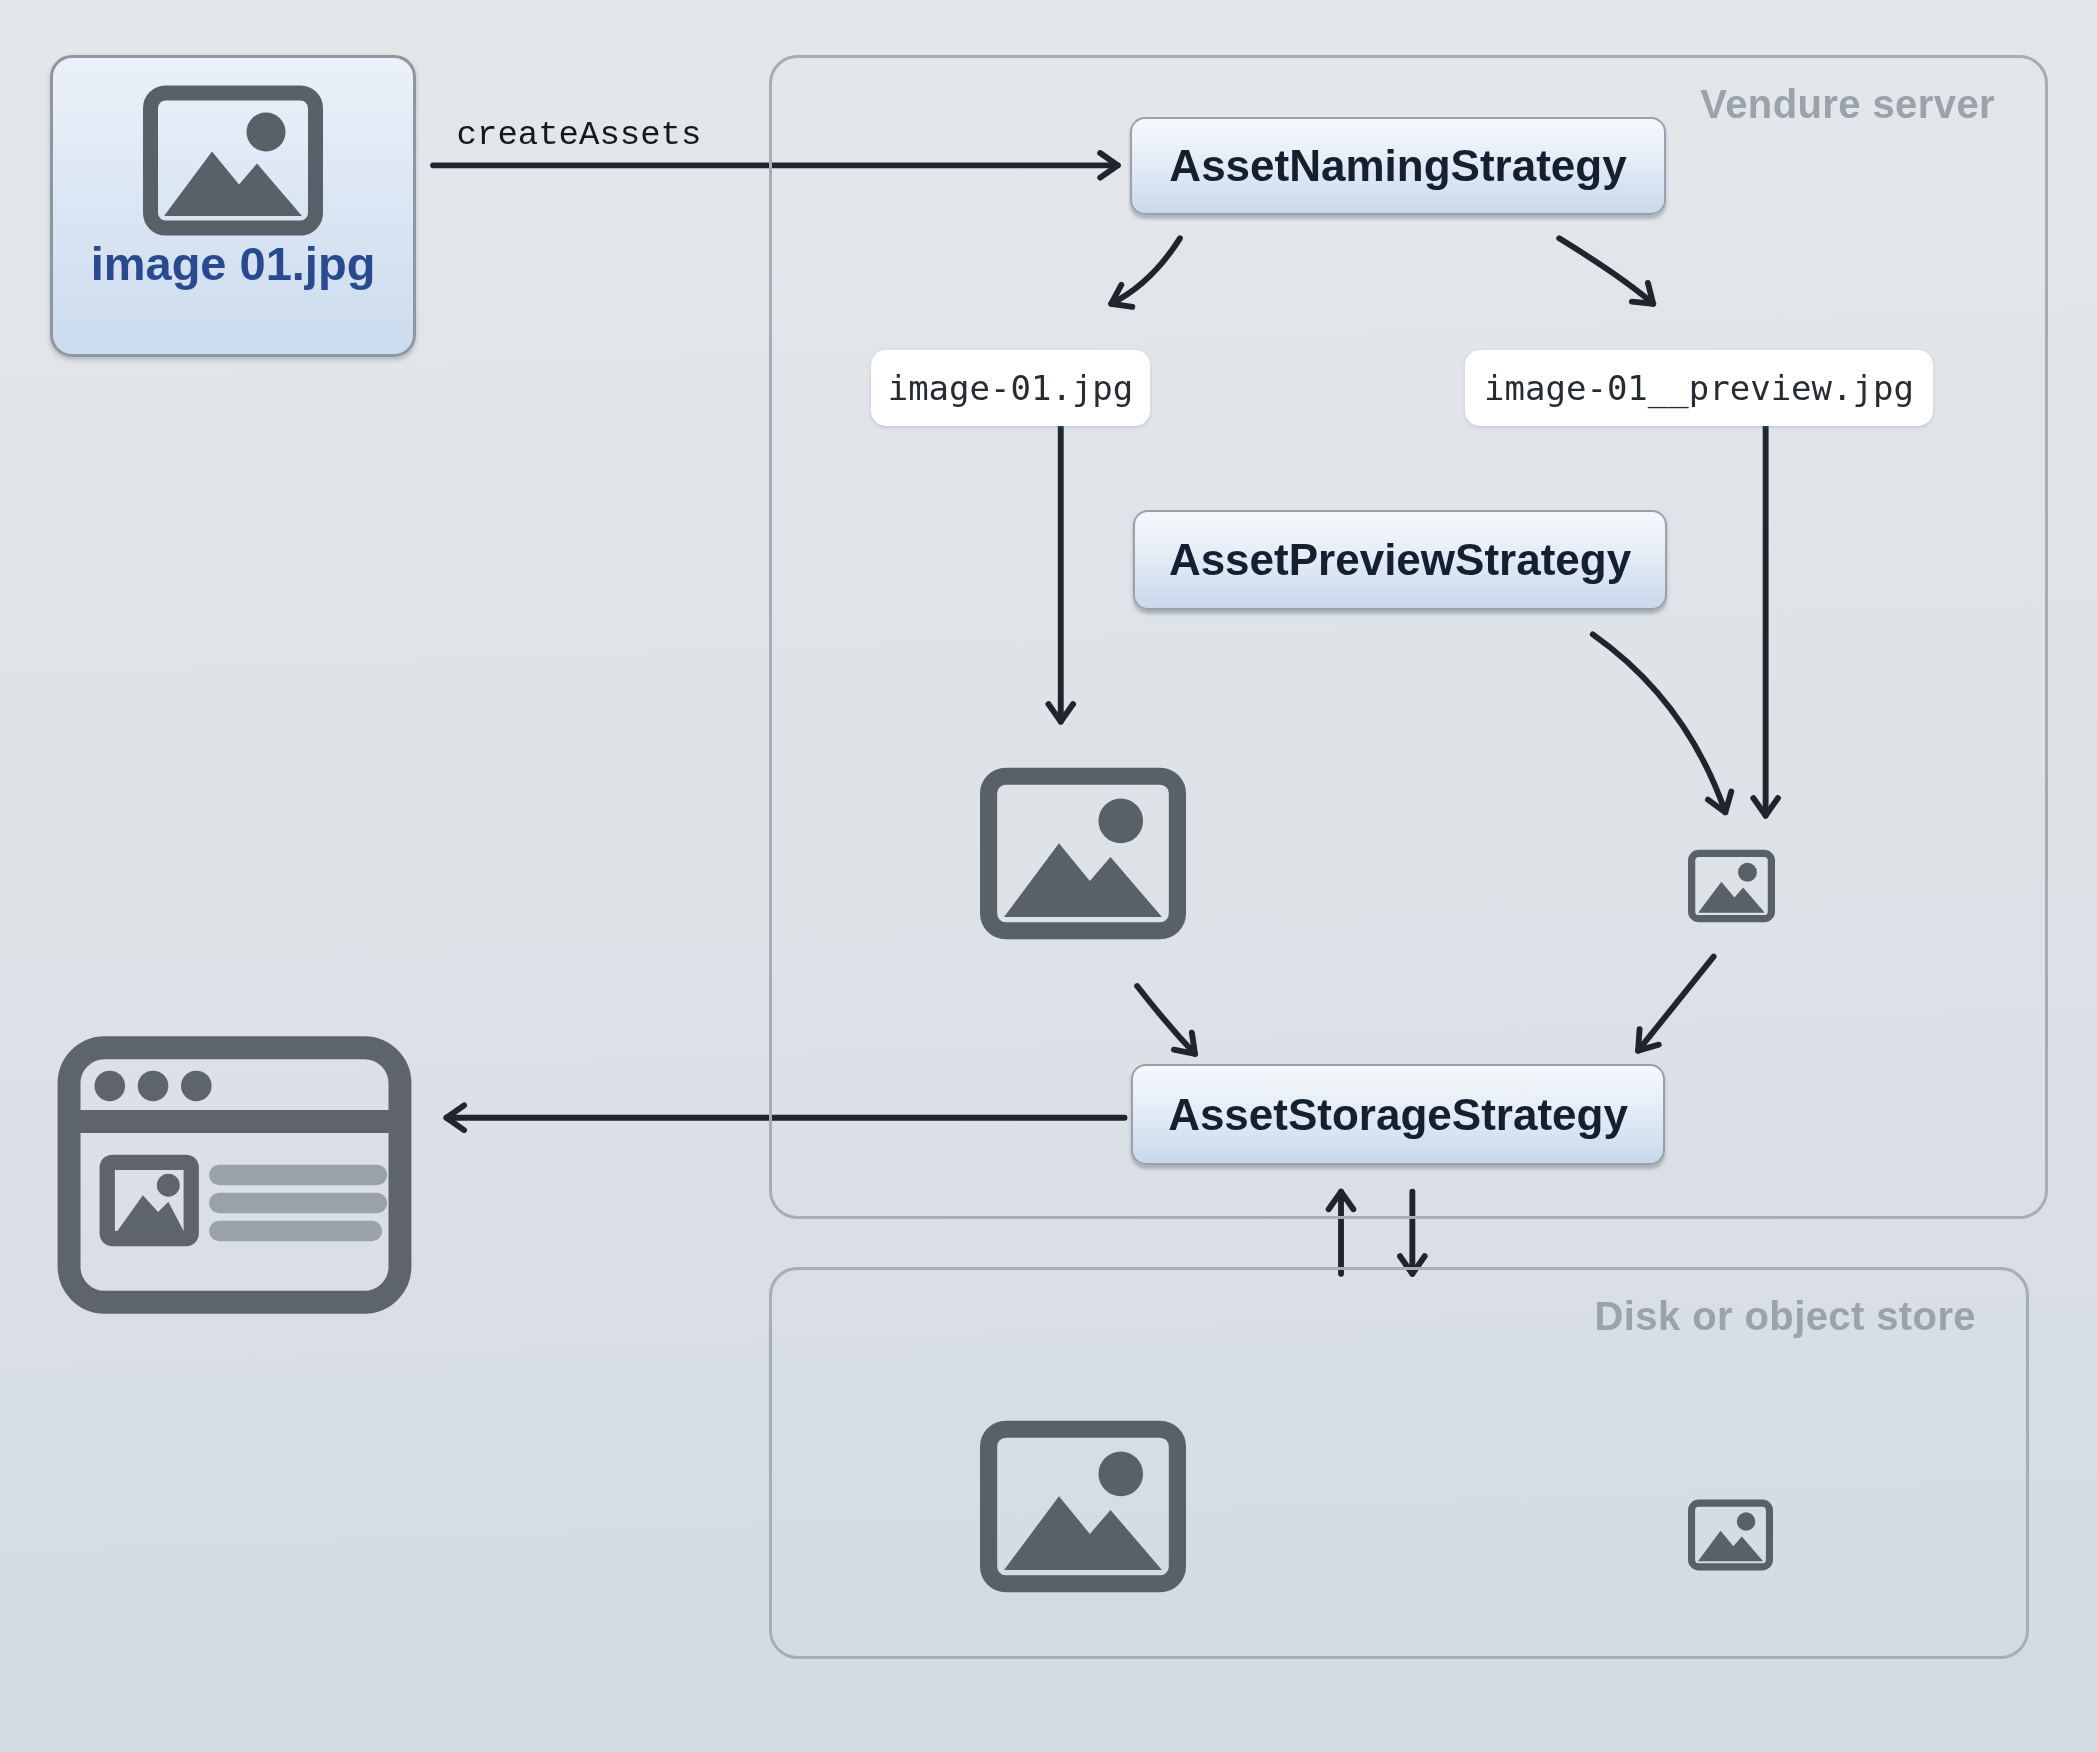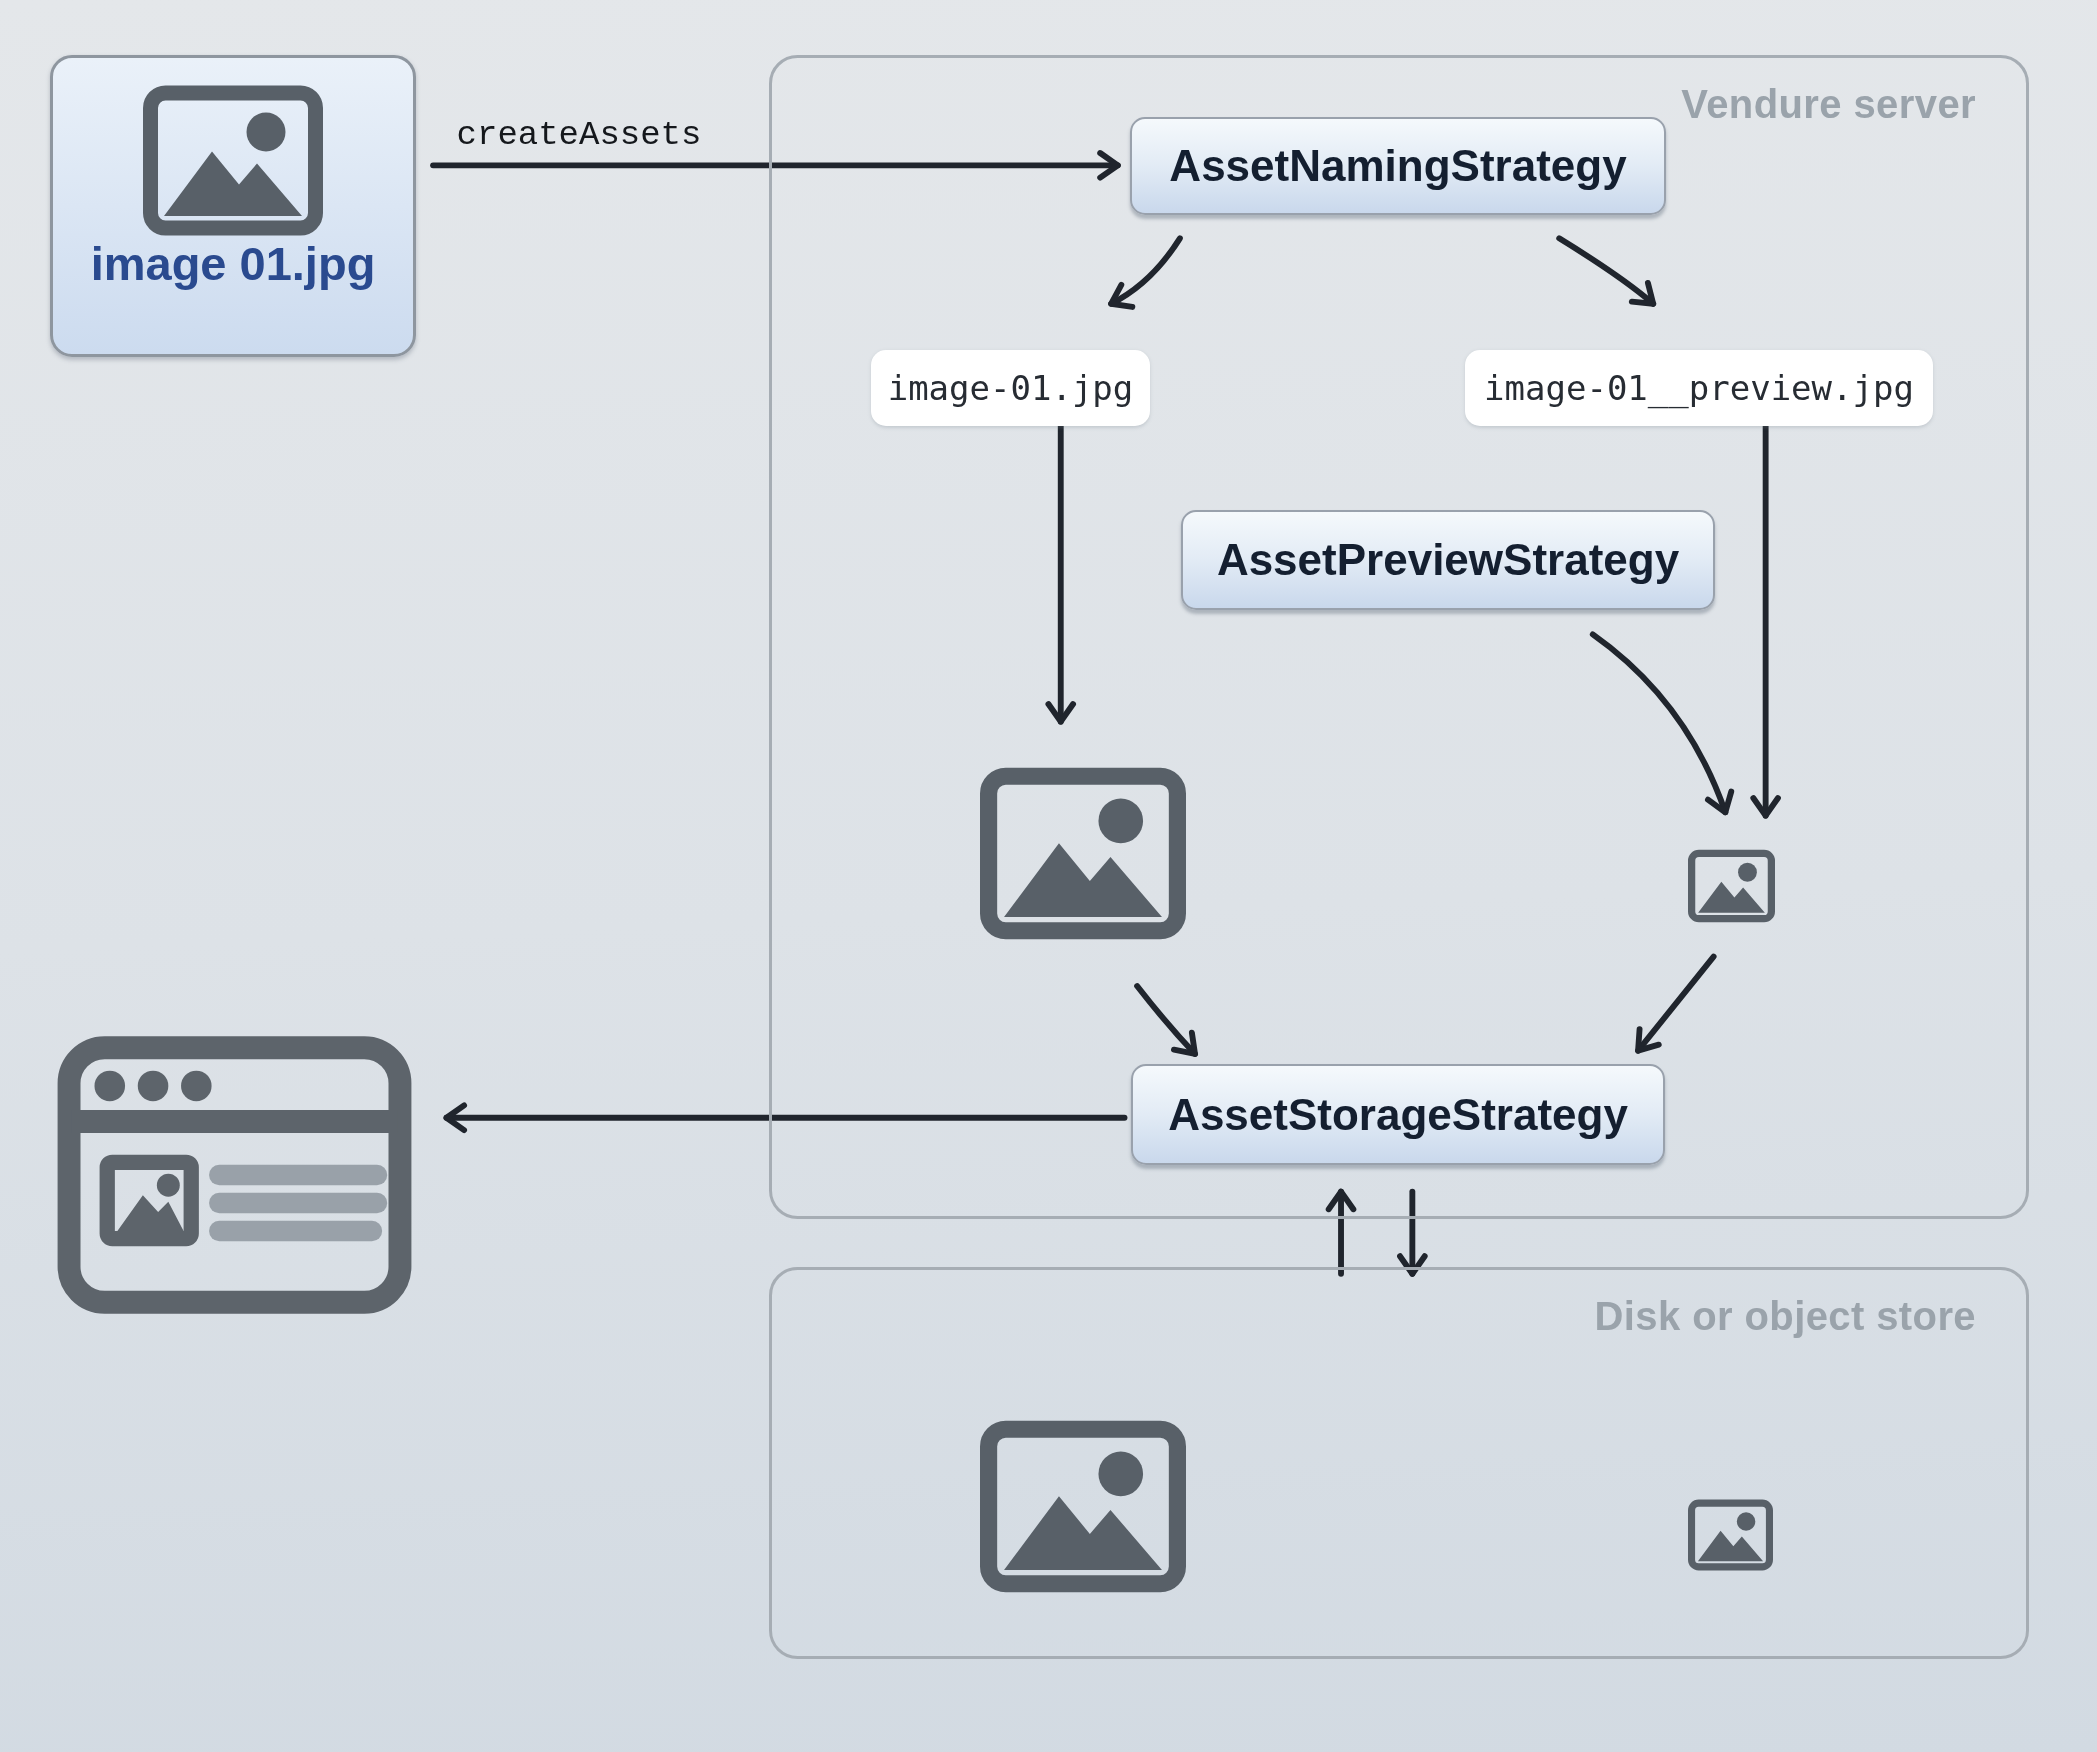--- a/index.html
+++ b/index.html
@@ -82,31 +82,31 @@
     <svg width="180" height="151" viewBox="0 0 120 100">
       <rect x="5" y="5" width="110" height="90" rx="10" fill="none" stroke="#586068" stroke-width="10"></rect>
       <circle cx="82" cy="31" r="13" fill="#586068"></circle>
       <path d="M14,87 L46,44 L64,66 L76,52 L106,87 Z" fill="#586068"></path>
     </svg>
     <div class="label">image 01.jpg</div>
   </div>
 
   <div class="code-label">createAssets</div>
 
-  <div class="container" style="left:769px; top:55px; width:1254px; height:1158px;">
+  <div class="container" style="left:769px; top:55px; width:1254px; height:1158px;padding-left:19px;">
     <div class="container-label">Vendure server</div>
   </div>
 
   <div class="btn" style="left:1130px; top:117px; width:532px; height:94px;">AssetNamingStrategy</div>
 
   <div class="chip" style="left:871px; top:334px; width:279px; height:76px;">image-01.jpg</div>
 
   <div class="chip" style="left:1465px; top:334px; width:468px; height:76px;">image-01__preview.jpg</div>
 
-  <div class="btn" style="left:1133px; top:510px; width:530px; height:96px;margin-left:48px;">AssetPreviewStrategy</div>
+  <div class="btn" style="left:1133px; top:510px; width:530px; height:96px;">AssetPreviewStrategy</div>
 
   <svg class="abs" style="left:980px; top:762px;" width="206" height="183" viewBox="0 0 120 100">
     <rect x="5" y="5" width="110" height="90" rx="10" fill="none" stroke="#586068" stroke-width="10"></rect>
     <circle cx="82" cy="31" r="13" fill="#586068"></circle>
     <path d="M14,87 L46,44 L64,66 L76,52 L106,87 Z" fill="#586068"></path>
   </svg>
 
   <svg class="abs" style="left:1688px; top:849px;" width="87" height="74" viewBox="0 0 120 100">
     <rect x="5" y="5" width="110" height="90" rx="10" fill="none" stroke="#586068" stroke-width="10"></rect>
     <circle cx="82" cy="31" r="13" fill="#586068"></circle>

